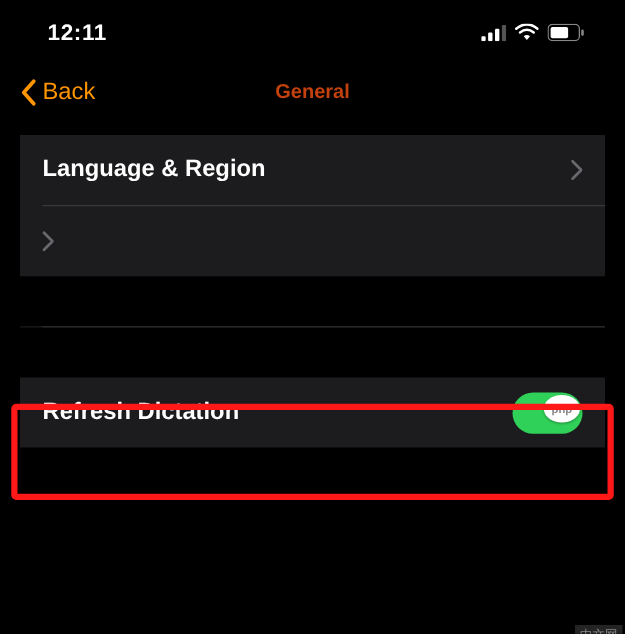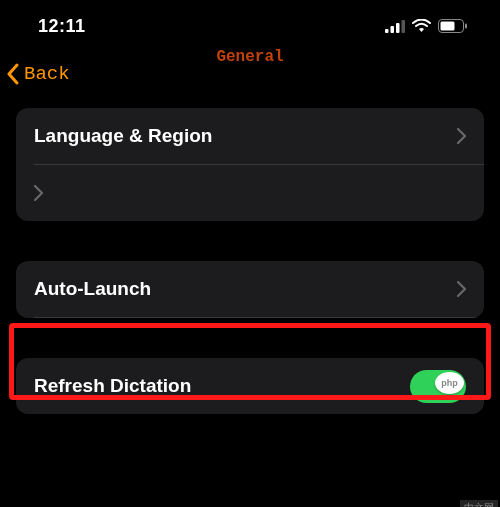--- a/index.html
+++ b/index.html
@@ -30,23 +30,23 @@
       letter-spacing: 0.5px;
     }
     .status-icons {
       display: flex;
       align-items: center;
       gap: 7px;
     }
     .nav-header {
       height: 52px;
       display: flex;
-      position: relative;
-      padding: 0 6px;
-      font-family: Liberation Mono, monospace;
+      align-items: center;
+      position: relative;
+      padding: 0 16px;
     }
     .back-button {
       display: flex;
       align-items: center;
       gap: 4px;
       color: #ff9500;
       font-size: 19px;
       font-weight: 400;
       z-index: 2;
     }
@@ -61,21 +61,21 @@
       text-align: center;
       font-size: 16px;
       font-weight: 600;
       color: #c2410c;
     }
     .content {
       padding: 0 16px;
     }
     .section {
       background: #1c1c1e;
-      border-radius: 12px;
+      border-radius: 0;
       overflow: hidden;
     }
     .section-gap {
       height: 40px;
     }
     .row {
       display: flex;
       align-items: center;
       justify-content: space-between;
       padding: 0 18px;
@@ -192,26 +192,20 @@
     <div class="row">
       <svg class="row-chevron" width="9" height="16" viewBox="0 0 9 16">
         <path d="M1 1 L8 8 L1 15" stroke="#68686c" stroke-width="2.2" fill="none" stroke-linecap="round" stroke-linejoin="round"></path>
       </svg>
     </div>
   </div>
 
   <div class="section-gap"></div>
 
   <div class="section">
-    <div class="row">
-      <span class="row-label">Auto-Launch</span>
-      <svg class="row-chevron" width="9" height="16" viewBox="0 0 9 16">
-        <path d="M1 1 L8 8 L1 15" stroke="#68686c" stroke-width="2.2" fill="none" stroke-linecap="round" stroke-linejoin="round"></path>
-      </svg>
-    </div>
     <div class="divider"></div>
   </div>
 
   <div class="section-gap"></div>
 
   <div class="section">
     <div class="row">
       <span class="row-label">Refresh Dictation</span>
       <div class="toggle">
         <div class="toggle-knob">

